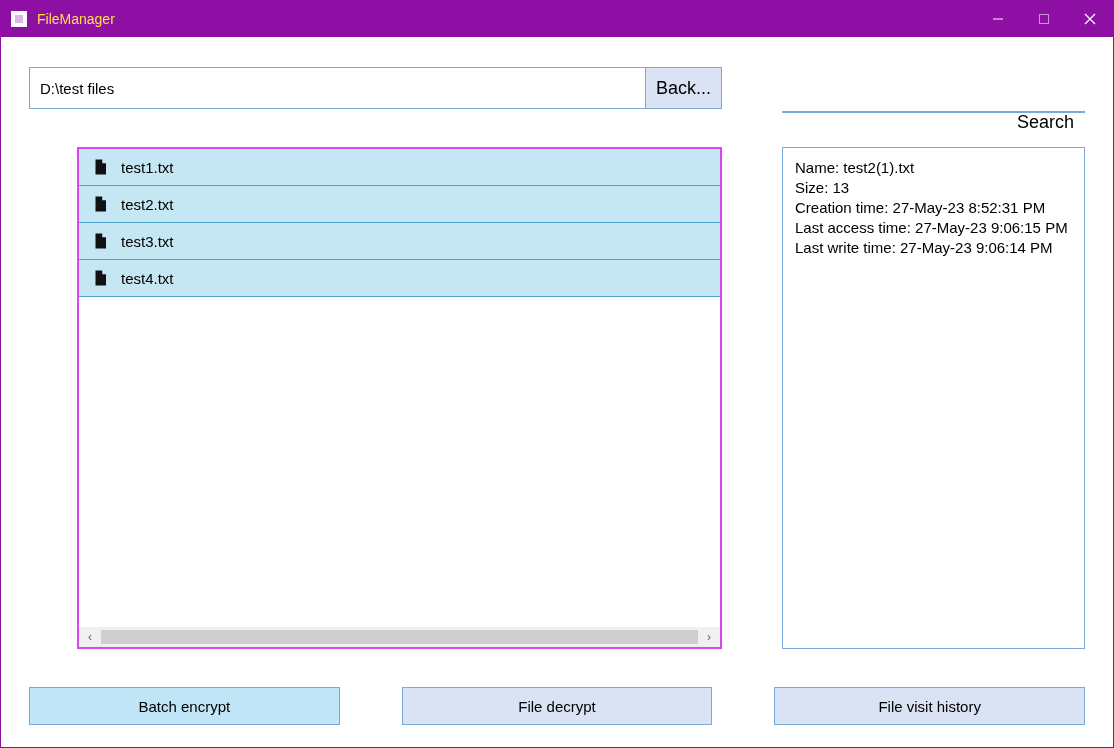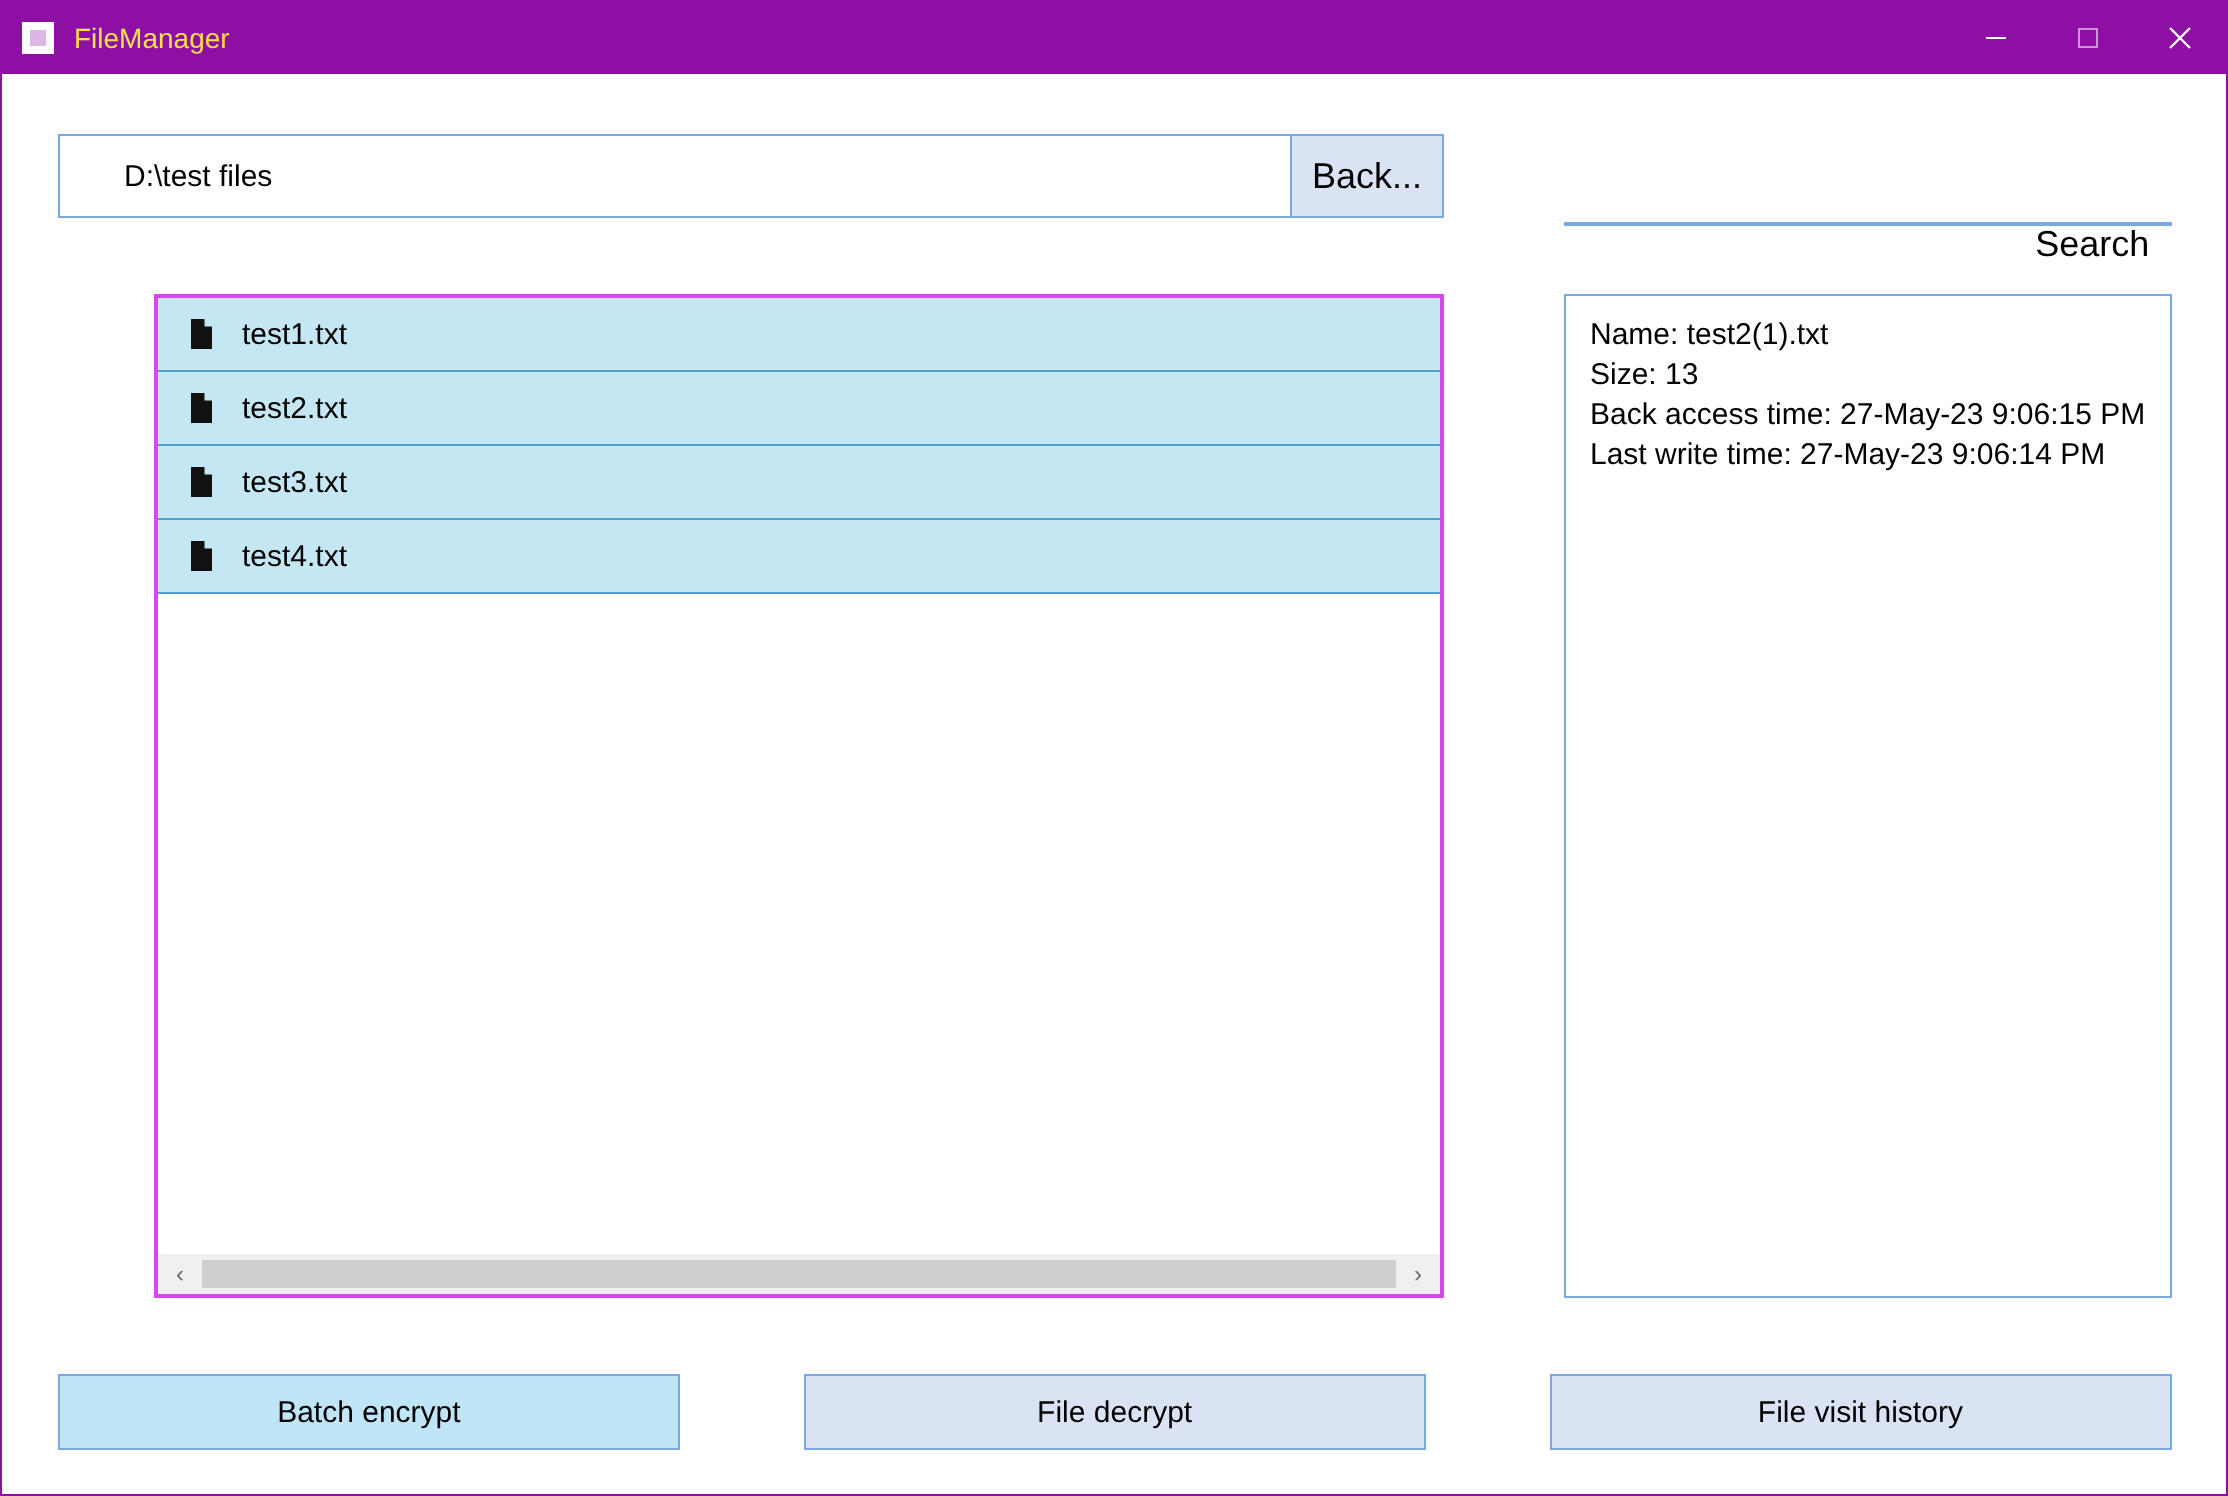--- a/index.html
+++ b/index.html
@@ -62,21 +62,20 @@
       display: grid;
       grid-template-columns: 693px 1fr;
       grid-template-rows: 42px 1fr 38px;
       column-gap: 60px;
       row-gap: 38px;
     }
     
     .path-group {
       display: flex;
       border: 1px solid #7aa9de;
-      padding-left: 22px;
     }
     .path-input {
       flex: 1;
       border: none;
       outline: none;
       padding: 0 10px;
       font-size: 15px;
     }
     .side-btn {
       background: #d9e3f3;
@@ -238,21 +237,22 @@
       <div class="hscroll">
         <span class="arrow">‹</span>
         <div class="track"></div>
         <span class="arrow">›</span>
       </div>
     </div>
 
     <div class="details">
       <div><span class="labelspan">Name: </span><span class="labelspan">test2(1).txt</span></div>
       <div><span class="labelspan">Size: </span><span class="labelspan">13</span></div>
-      <div><span class="labelspan">Back access time: </span><span class="labelspan">27-May-23 9:06:15 PM</span></div>
+      <div><span class="labelspan">Creation time: </span><span class="labelspan">27-May-23 8:52:31 PM</span></div>
+      <div><span class="labelspan">Last access time: </span><span class="labelspan">27-May-23 9:06:15 PM</span></div>
       <div><span class="labelspan">Last write time: </span><span class="labelspan">27-May-23 9:06:14 PM</span></div>
     </div>
 
     <div class="bottom-buttons">
       <button class="big-btn primary">Batch encrypt</button>
       <button class="big-btn">File decrypt</button>
       <button class="big-btn">File visit history</button>
     </div>
 
   </div>

